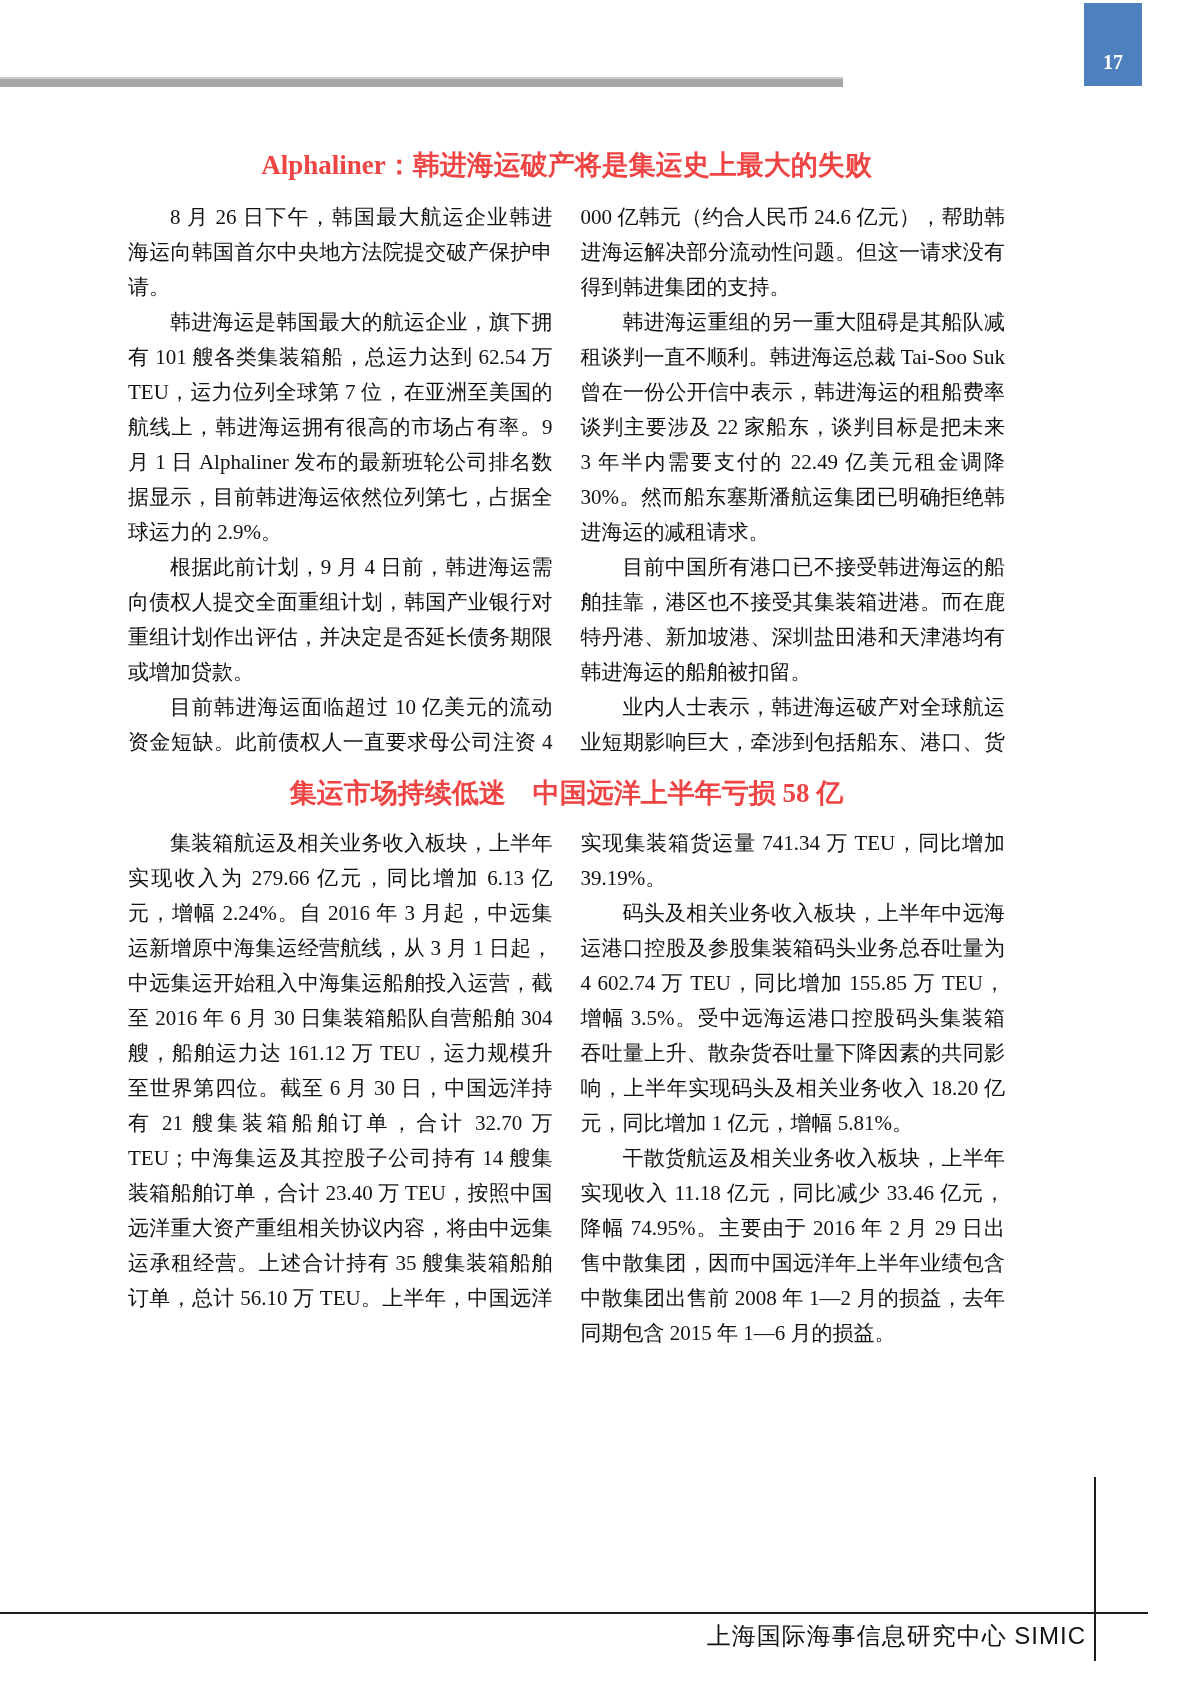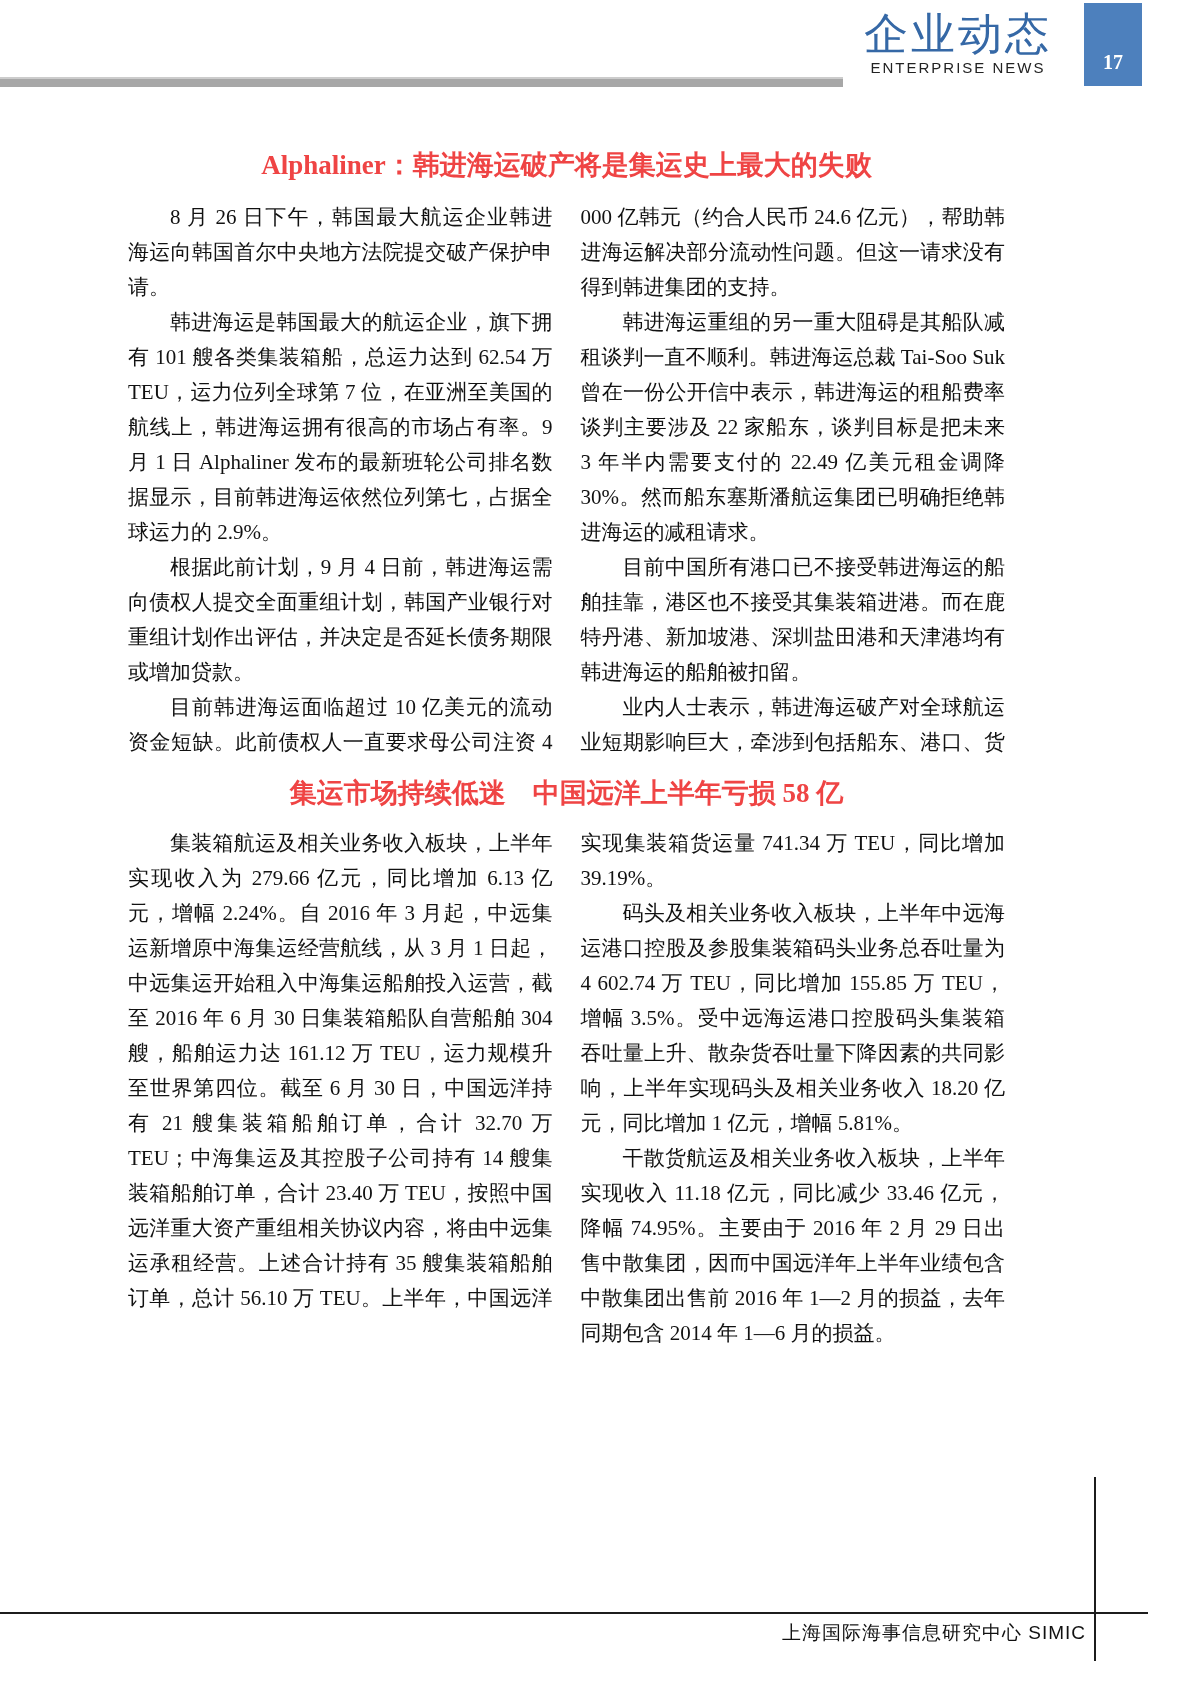--- a/index.html
+++ b/index.html
@@ -102,36 +102,32 @@
     left: 1094px; top: 1477px;
     width: 2px; height: 184px;
     background: #1c1c1c;
   }
   .footer-text {
     position: absolute;
     top: 1620px; left: 0;
     width: 1086px;
     text-align: right;
     font-family: "Liberation Sans", "DejaVu Sans", sans-serif;
-    font-size: 19px;
+    font-size: 24px;
     letter-spacing: 1px;
     color: #111;
   }
 </style>
 </head>
 <body>
 
 <div class="page">
 
   <div class="topbar"></div>
 
-  <div class="header-title-block">
-    <div class="header-cn">企业动态</div>
-    <div class="header-en">ENTERPRISE NEWS</div>
-  </div>
 
   <div class="page-num">17</div>
 
   <main class="content">
 
     <h1 class="art-title first">Alphaliner：韩进海运破产将是集运史上最大的失败</h1>
 
     <section class="art-body art1">
       <p>8 月 26 日下午，韩国最大航运企业韩进海运向韩国首尔中央地方法院提交破产保护申请。</p>
       <p>韩进海运是韩国最大的航运企业，旗下拥有 101 艘各类集装箱船，总运力达到 62.54 万 TEU，运力位列全球第 7 位，在亚洲至美国的航线上，韩进海运拥有很高的市场占有率。9 月 1 日 Alphaliner 发布的最新班轮公司排名数据显示，目前韩进海运依然位列第七，占据全球运力的 2.9%。</p>
@@ -140,21 +136,21 @@
       <p>韩进海运重组的另一重大阻碍是其船队减租谈判一直不顺利。韩进海运总裁 Tai-Soo Suk 曾在一份公开信中表示，韩进海运的租船费率谈判主要涉及 22 家船东，谈判目标是把未来 3 年半内需要支付的 22.49 亿美元租金调降 30%。然而船东塞斯潘航运集团已明确拒绝韩进海运的减租请求。</p>
       <p>目前中国所有港口已不接受韩进海运的船舶挂靠，港区也不接受其集装箱进港。而在鹿特丹港、新加坡港、深圳盐田港和天津港均有韩进海运的船舶被扣留。</p>
       <p>业内人士表示，韩进海运破产对全球航运业短期影响巨大，牵涉到包括船东、港口、货代、拖车公司等产业链上的各类供应商，都将面临租金等收入无法收取的窘状。而韩进海运如果最终进入破产清算阶段，供应商更将面临长时间的等待和诉讼。对于货主而言，目前已经在途的集装箱或将遭遇扣留的风险，无法按时交付。</p>
     </section>
 
     <h1 class="art-title second">集运市场持续低迷　中国远洋上半年亏损 58 亿</h1>
 
     <section class="art-body art2">
       <p>集装箱航运及相关业务收入板块，上半年实现收入为 279.66 亿元，同比增加 6.13 亿元，增幅 2.24%。自 2016 年 3 月起，中远集运新增原中海集运经营航线，从 3 月 1 日起，中远集运开始租入中海集运船舶投入运营，截至 2016 年 6 月 30 日集装箱船队自营船舶 304 艘，船舶运力达 161.12 万 TEU，运力规模升至世界第四位。截至 6 月 30 日，中国远洋持有 21 艘集装箱船舶订单，合计 32.70 万 TEU；中海集运及其控股子公司持有 14 艘集装箱船舶订单，合计 23.40 万 TEU，按照中国远洋重大资产重组相关协议内容，将由中远集运承租经营。上述合计持有 35 艘集装箱船舶订单，总计 56.10 万 TEU。上半年，中国远洋实现集装箱货运量 741.34 万 TEU，同比增加 39.19%。</p>
       <p>码头及相关业务收入板块，上半年中远海运港口控股及参股集装箱码头业务总吞吐量为 4 602.74 万 TEU，同比增加 155.85 万 TEU，增幅 3.5%。受中远海运港口控股码头集装箱吞吐量上升、散杂货吞吐量下降因素的共同影响，上半年实现码头及相关业务收入 18.20 亿元，同比增加 1 亿元，增幅 5.81%。</p>
-      <p>干散货航运及相关业务收入板块，上半年实现收入 11.18 亿元，同比减少 33.46 亿元，降幅 74.95%。主要由于 2016 年 2 月 29 日出售中散集团，因而中国远洋年上半年业绩包含中散集团出售前 2016 年 1—2 月的损益，去年同期包含 2014 年 1—6 月的损益。</p>
+      <p>干散货航运及相关业务收入板块，上半年实现收入 11.18 亿元，同比减少 33.46 亿元，降幅 74.95%。主要由于 2016 年 2 月 29 日出售中散集团，因而中国远洋年上半年业绩包含中散集团出售前 2008 年 1—2 月的损益，去年同期包含 2015 年 1—6 月的损益。</p>
 
     </section>
 
   </main>
 
   <div class="footer-rule"></div>
   <div class="footer-vrule"></div>
   <div class="footer-text">上海国际海事信息研究中心 SIMIC</div>
 
 </div>

